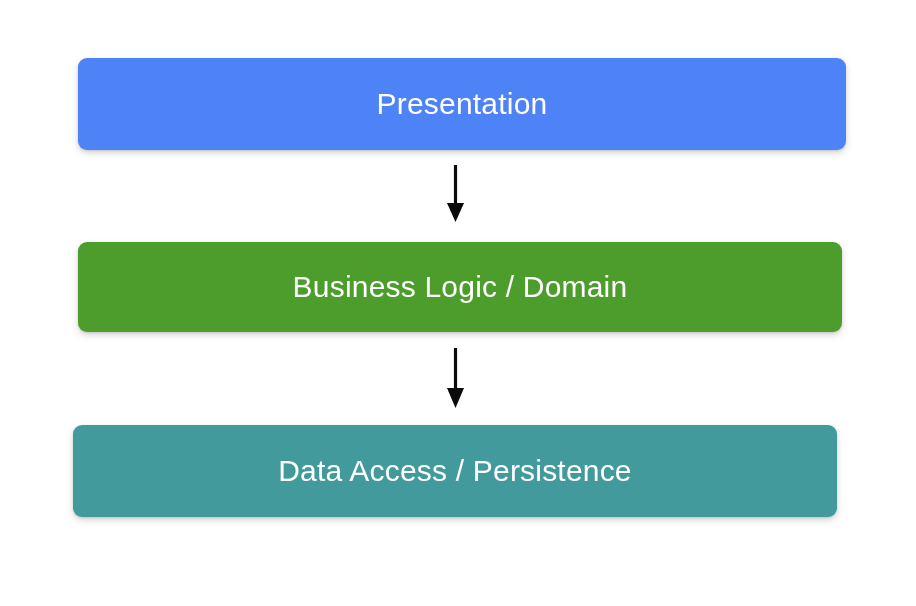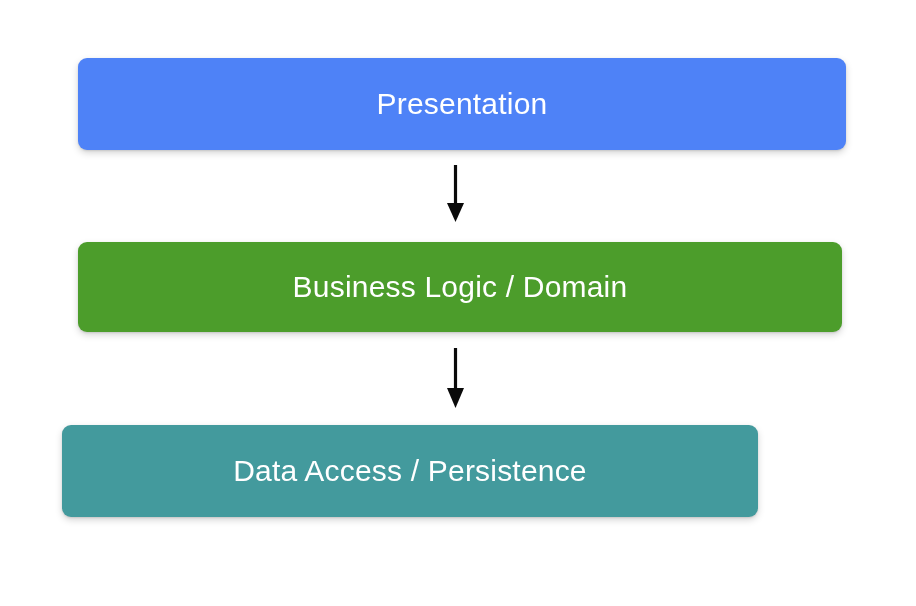--- a/index.html
+++ b/index.html
@@ -54,23 +54,23 @@
 
   #layer-business {
     left: 78px;
     top: 242px;
     width: 764px;
     height: 90px;
     background: #4C9D2B;
   }
 
   #layer-data {
-    left: 62px;
+    left: 73px;
     top: 425px;
-    width: 696px;
+    width: 764px;
     height: 92px;
     background: #439A9D;
   }
 
   
   .flow-arrow {
     position: absolute;
     left: 0;
     top: 0;
     width: 916px;

